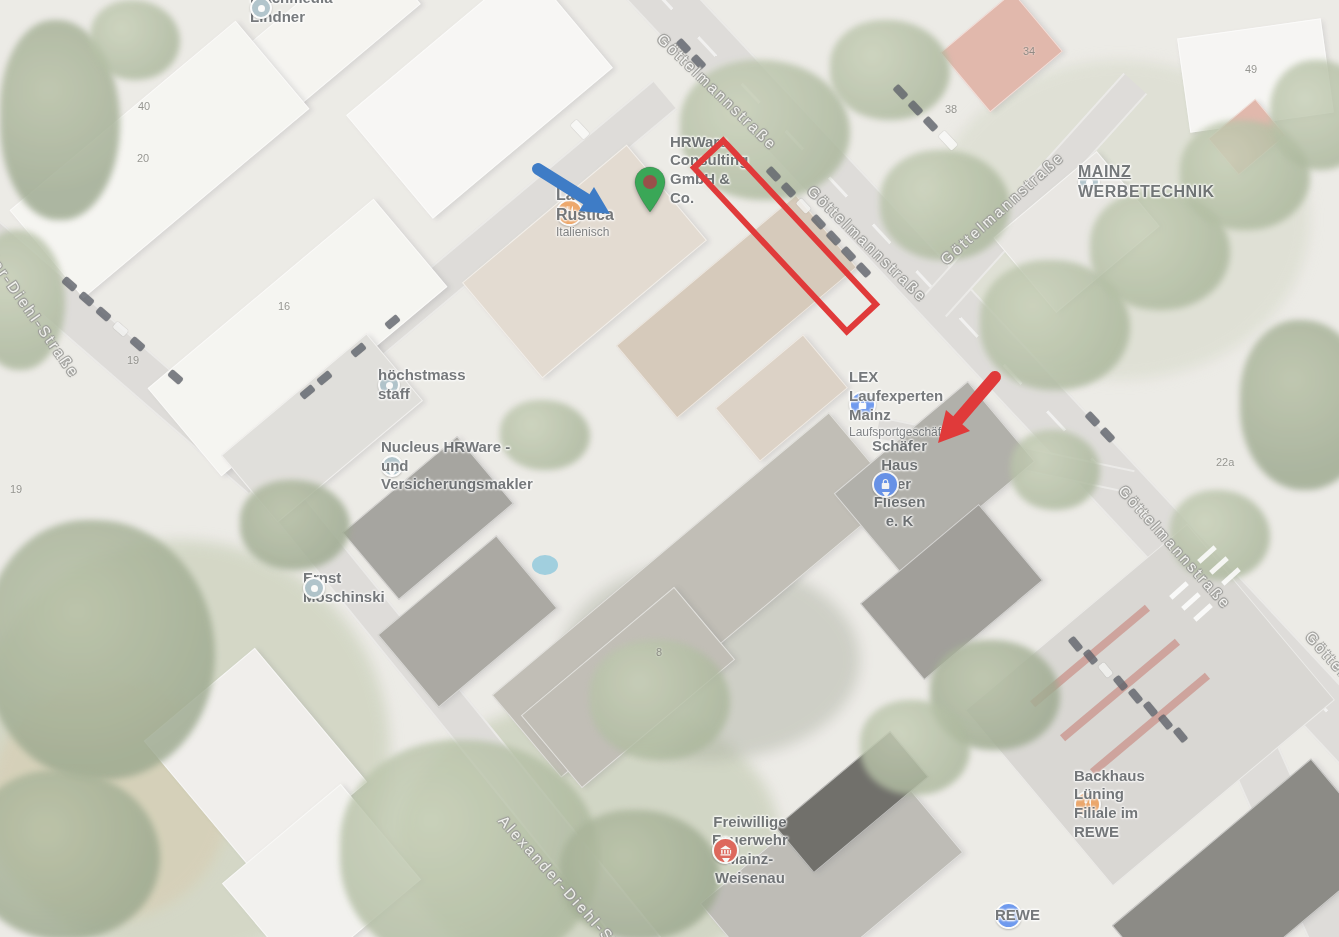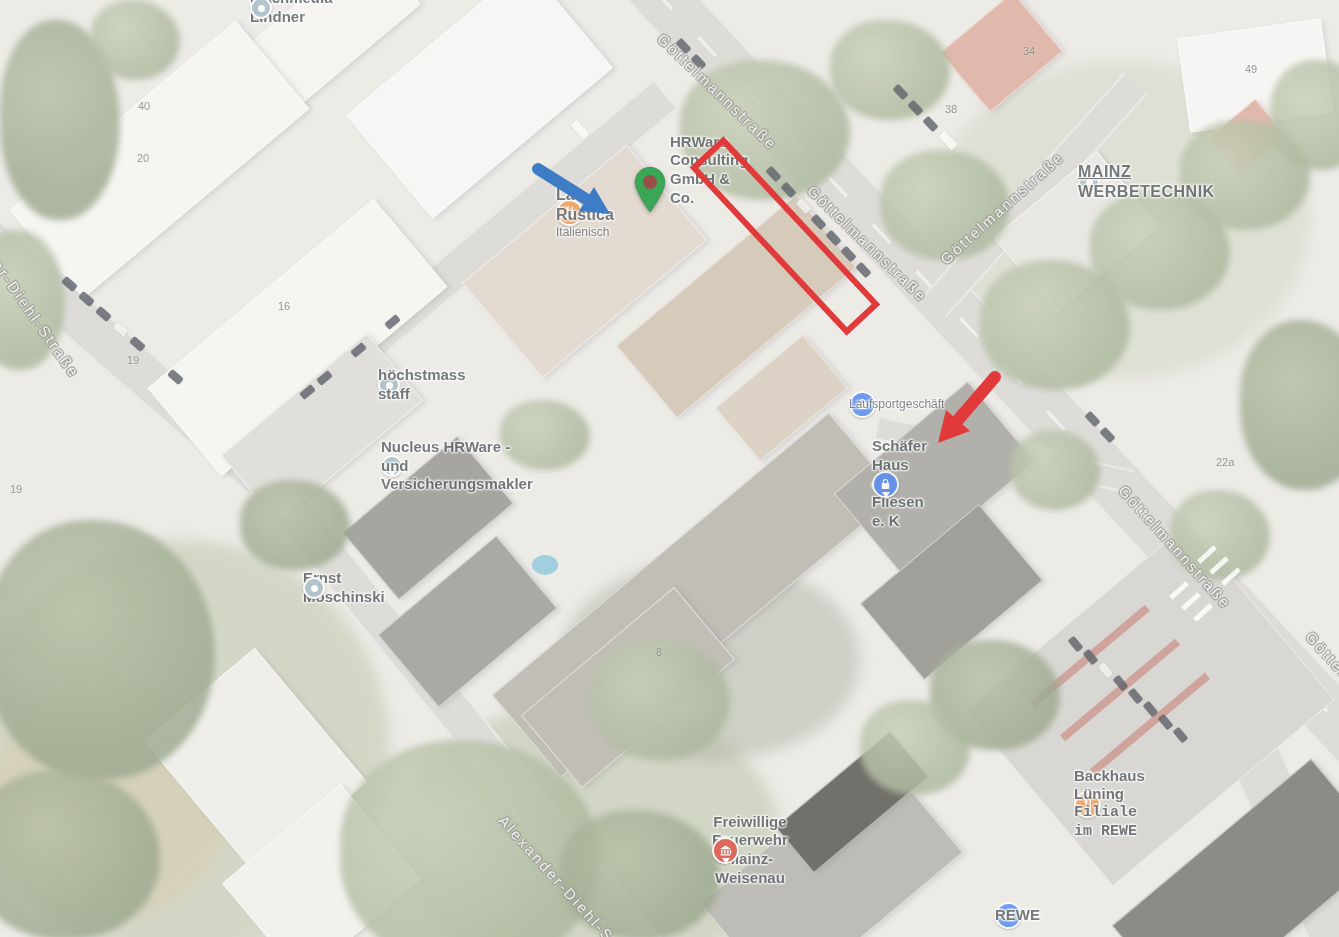--- a/index.html
+++ b/index.html
@@ -252,46 +252,47 @@
     </div>
 
     <div class="poi" style="left:849px;top:404px;">
       <span class="badge b-blue">
         <svg viewBox="0 0 24 24">
             <path d="M8.5 10V7.5a3.5 3.5 0 0 1 7 0V10" fill="none" stroke="#fff" stroke-width="1.8"></path>
             <rect x="6" y="9.5" width="12" height="9.5" rx="1.2" fill="#fff"></rect>
           </svg>
       </span>
       <span class="poi-text">
+        <span style="position:static;display:block;">LEX Laufexperten Mainz</span>
         <span class="poi-sub" style="position:static;display:block;">Laufsportgeschäft</span>
       </span>
     </div>
 
     <div class="poi" style="left:872px;top:484px;">
-      <span class="poi-text" style="text-align:left;">
+      <span class="poi-text" style="text-align:center;">
         <span style="position:static;display:block;">Schäfer Haus</span>
         <span style="position:static;display:block;">der Fliesen e. K</span>
       </span>
       <span class="badge b-blue pinica">
         <svg viewBox="0 0 24 24">
             <path d="M8.5 10V7.5a3.5 3.5 0 0 1 7 0V10" fill="none" stroke="#fff" stroke-width="1.8"></path>
             <rect x="6" y="9.5" width="12" height="9.5" rx="1.2" fill="#fff"></rect>
           </svg>
       </span>
     </div>
 
     <div class="poi" style="left:1074px;top:804px;">
       <span class="badge b-orange pinica">
         <svg viewBox="0 0 24 24">
             <path fill="#fff" d="M7 2v6c0 1.2.8 2.2 1.9 2.6L8.5 22h1.8l-.4-11.4C11 10.2 11.8 9.2 11.8 8V2h-1.3v5H9.7V2H8.4v5h-.8V2H7zm9.5 0c-1.2 2-1.7 4.3-1.7 6.2 0 1.6.7 2.7 1.6 3L16 22h1.8L17.5 2h-1z"></path>
           </svg>
       </span>
       <span class="poi-text">
         <span style="position:static;display:block;">Backhaus Lüning</span>
-        <span style="position:static;display:block;font-family:Liberation Mono, monospace;">Filiale im REWE</span>
+        <span style="position:static;display:block;">Filiale im REWE</span>
       </span>
     </div>
 
     <div class="poi" style="left:712px;top:850px;">
       <span class="poi-text" style="text-align:center;">
         <span style="position:static;display:block;">Freiwillige Feuerwehr</span>
         <span style="position:static;display:block;">Mainz-Weisenau</span>
       </span>
       <span class="badge b-red pinica">
         <svg viewBox="0 0 24 24">

